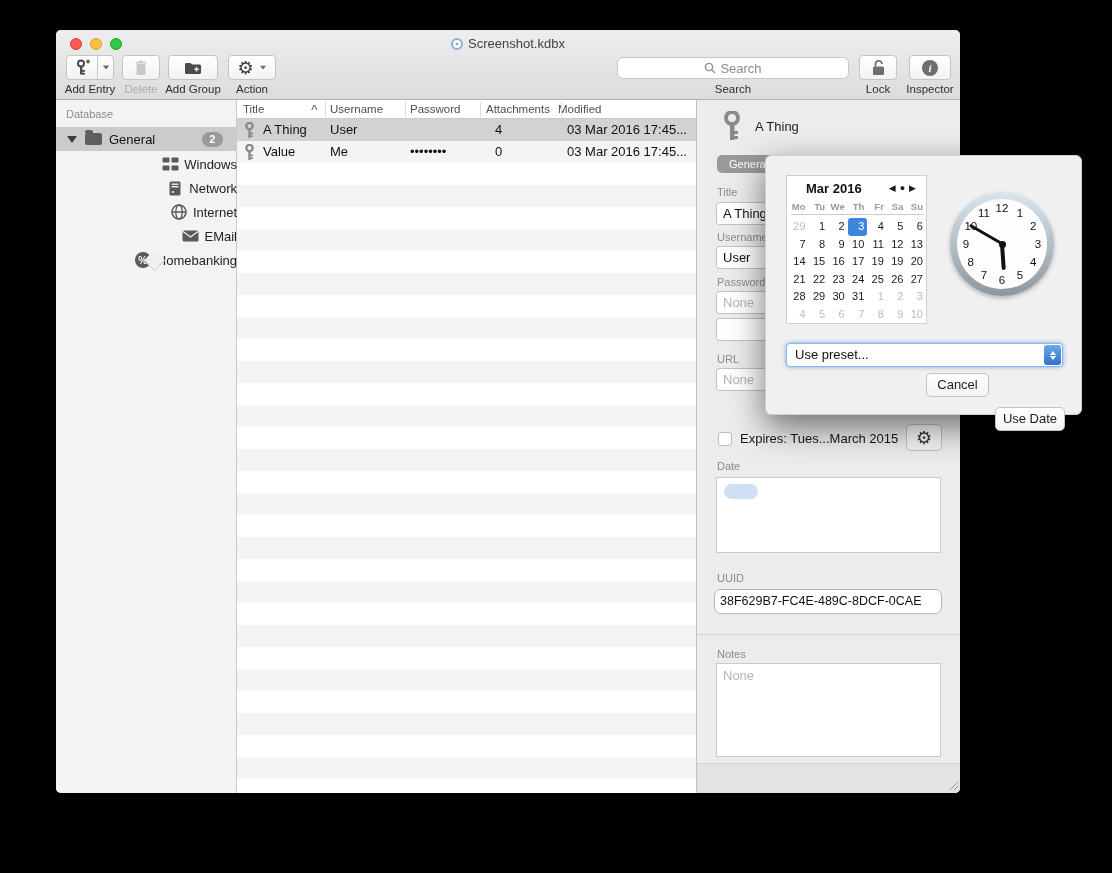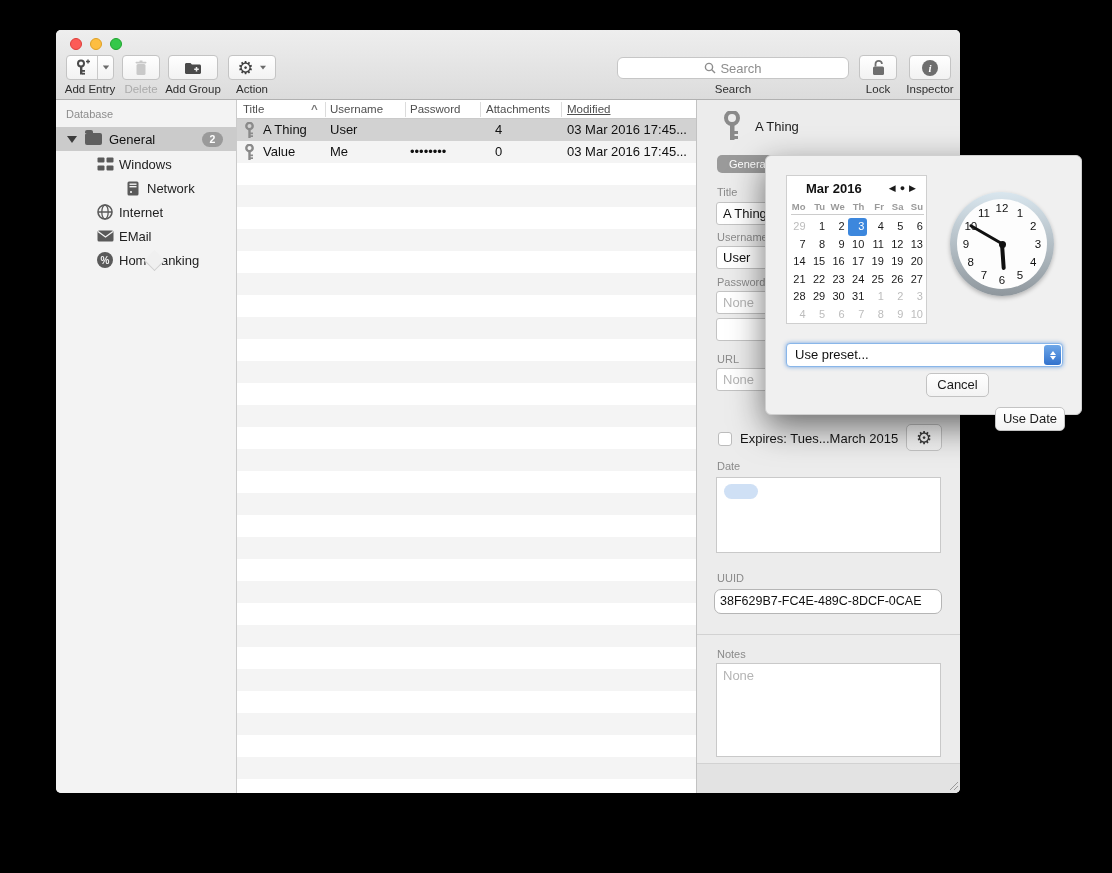--- a/index.html
+++ b/index.html
@@ -35,21 +35,21 @@
   
   #sidebar { position:absolute; left:0; top:70px; width:181px; height:693px; background:#f3f3f3; border-right:1px solid #cbcbcb; }
   #sidebar-header { position:absolute; left:10px; top:8px; font-size:11px; color:#8c8c8c; }
   #general-row { position:absolute; left:0; top:27px; width:181px; height:24px; background:#cbcbcb; display:flex; align-items:center; }
   .disclosure { width:0;height:0;border-left:5px solid transparent;border-right:5px solid transparent;border-top:7px solid #3c3c3c; margin-left:11px; }
   .folder-ic { width:17px; height:12px; background:#5f5f5f; border-radius:2px; margin-left:8px; position:relative; }
   .folder-ic::before { content:""; position:absolute; top:-3px; left:0; width:8px; height:3px; background:#5f5f5f; border-radius:2px 2px 0 0; }
   #general-row .g-label { margin-left:7px; font-size:13px; color:#111; }
   #general-badge { position:absolute; right:14px; width:21px; height:15px; background:#9a9a9a; border-radius:8px;
     color:#fff; font-size:10.5px; text-align:center; line-height:15px; font-weight:bold; }
-  .side-item { position:absolute; left:0; width:181px; height:24px; display:flex; align-items:center; }
+  .side-item { position:absolute; left:0; width:181px; height:24px; display:flex; align-items:center;justify-content:flex-end; }
   .s-icon { width:18px; height:18px; margin-left:40px; display:flex; align-items:center; justify-content:center; color:#5a5a5a; font-size:15px; }
   .s-label { margin-left:5px; font-size:13px; color:#222; }
   .pct-circle { width:16px; height:16px; border-radius:50%; background:#5a5a5a; color:#f3f3f3; font-size:10px; font-weight:bold;
     display:flex; align-items:center; justify-content:center; }
 
   
   #entry-table { position:absolute; left:181px; top:70px; width:459px; height:693px; background:#fff; }
   #table-header { position:absolute; left:0; top:0; width:459px; height:19px; background:#fff; border-bottom:1px solid #cacaca; }
   .th { position:absolute; top:3px; font-size:11.5px; color:#4f4f4f; }
   .th-sep { position:absolute; top:2px; width:1px; height:15px; background:#dcdcdc; }
@@ -124,20 +124,21 @@
 </style>
 </head>
 <body>
 
 <div id="window">
 
   <div id="chrome">
     <div class="tl" style="left:14px;background:#fc5b57;border:1px solid #de3d38;"></div>
     <div class="tl" style="left:34px;background:#fdbe41;border:1px solid #dfa023;"></div>
     <div class="tl" style="left:54px;background:#34c84a;border:1px solid #1ea32d;"></div>
+    <div id="titlebar-title"><span class="doc-proxy"></span><span>Screenshot.kdbx</span></div>
 
     <div class="tb-btn" style="left:10px;width:48px;">
       <span style="width:31px;display:flex;justify-content:center;">
         <svg class="icon-svg" width="15" height="17" viewBox="0 0 15 17">
             <circle cx="6" cy="4.5" r="3" fill="none" stroke="#4a4a4a" stroke-width="2"></circle>
             <rect x="5" y="7.5" width="2.4" height="8" fill="#4a4a4a"></rect>
             <rect x="7" y="11" width="3" height="1.8" fill="#4a4a4a"></rect>
             <rect x="7" y="13.8" width="3" height="1.8" fill="#4a4a4a"></rect>
             <path d="M11 2.5h4M13 0.5v4" stroke="#4a4a4a" stroke-width="1.4"></path>
           </svg>
@@ -262,21 +263,21 @@
       </div>
   </div>
 
   <div id="entry-table">
     <div id="table-header">
       <span class="th" style="left:6px;">Title</span>
       <span class="th" style="left:74px;color:#777;font-weight:bold;">^</span>
       <span class="th" style="left:93px;">Username</span>
       <span class="th" style="left:173px;">Password</span>
       <span class="th" style="left:249px;">Attachments</span>
-      <span class="th" style="left:330px;text-decoration:underline;">Modified</span>
+      <span class="th" style="left:321px;">Modified</span>
       <span class="th-sep" style="left:88px;"></span>
       <span class="th-sep" style="left:168px;"></span>
       <span class="th-sep" style="left:243px;"></span>
       <span class="th-sep" style="left:324px;"></span>
     </div>
     <div id="table-body">
         <div class="trow sel">
           <span class="row-key"><svg width="11" height="17" viewBox="0 0 11 17">
               <circle cx="5.5" cy="4" r="3.2" fill="none" stroke="currentColor" stroke-width="2.4"></circle>
               <rect x="4.3" y="7" width="2.4" height="9" fill="currentColor"></rect>

